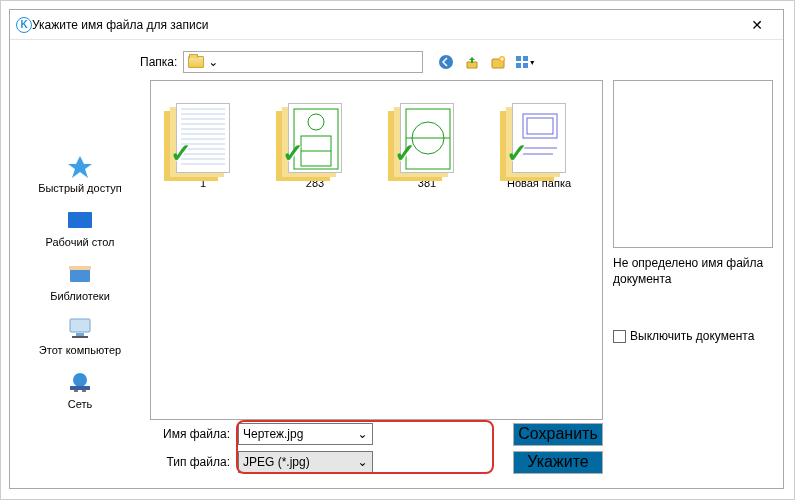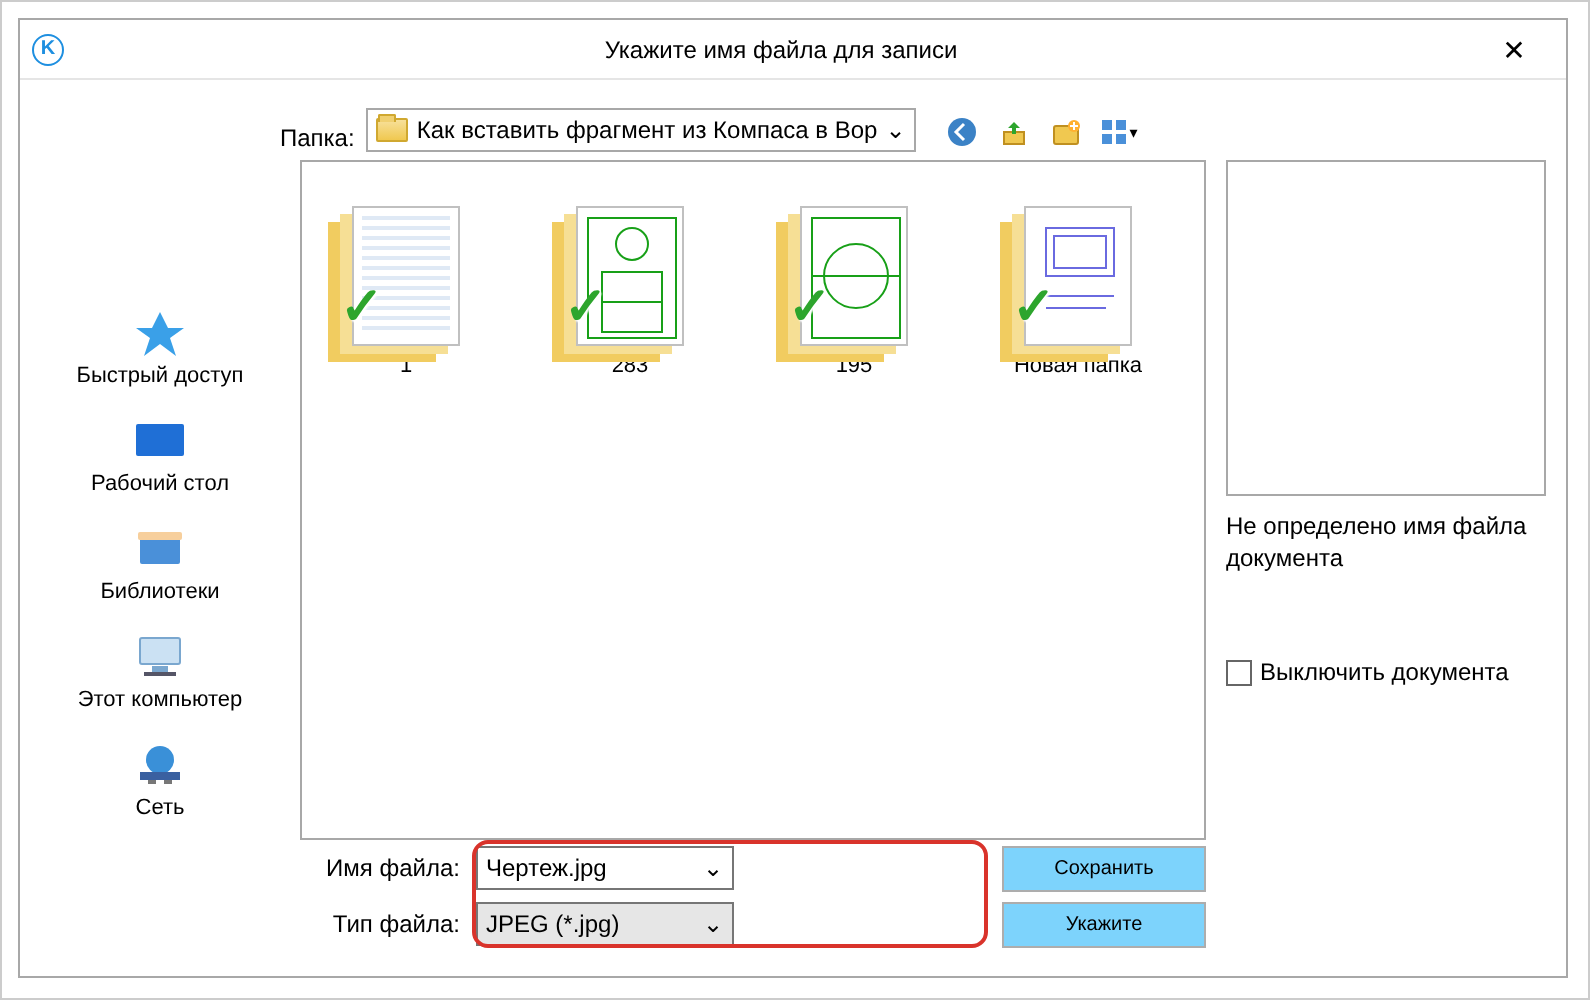--- a/index.html
+++ b/index.html
@@ -27,22 +27,21 @@
   .titlebar {
     height: 30px;
     border-bottom: 1px solid #e5e5e5;
     display: flex;
     align-items: center;
     padding: 0 6px;
   }
   .titlebar .title {
     flex: 1;
     font-size: 12px;
-    padding-left: 12px;
-    text-align: center;
+    padding-left: 0;
   }
   .close-x {
     width: 40px;
     text-align: center;
     font-size: 14px;
   }
   .app-icon {
     width: 16px; height: 16px;
     border-radius: 50%;
     border: 1.5px solid #1e8fe0;
@@ -50,21 +49,21 @@
     color:#1e8fe0; font-weight:bold; font-size:10px;
   }
   .content {
     flex: 1;
     display: flex;
     flex-direction: column;
     padding: 8px 10px 12px 10px;
   }
   .toprow {
     display: flex;
-    align-items: flex-end;
+    align-items: center;
     gap: 6px;
     height: 28px;
     margin-bottom: 4px;
   }
   .toprow .label { padding-left: 120px; }
   .folder-select {
     flex: 0 0 240px;
     border: 1px solid #a8a8a8;
     height: 22px;
     display: flex;
@@ -143,25 +142,25 @@
   .row .combo {
     flex: 1;
     border: 1px solid #767676;
     height: 22px;
     display:flex; align-items:center; padding:0 4px;
     background:#fff;
   }
   .row .combo.type { background:#e6e6e6; }
   .row .combo .ctext { flex:1; }
   .btn {
-    width: 102px; height: 23px;
-    background: #7dd3fc;
+    width: 90px; height: 23px;
+    background: #0369a1;
     border: 1px solid #adadad;
     display:flex; align-items:center; justify-content:center;
-    font-size:10px;
+    font-size:16px;
   }
   .highlight-box {
     position:absolute;
     border: 2px solid #d9332b;
     border-radius: 8px;
     top: 0px;
     left: 86px;
     width: 258px;
     height: 54px;
     pointer-events:none;
@@ -212,21 +211,20 @@
     <div class="title">Укажите имя файла для записи</div>
     <div class="close-x">✕</div>
   </div>
 
   <div class="content">
 
     <div class="toprow">
       <div class="label">Папка:</div>
       <div class="folder-select">
         <div class="folder-mini"></div>
-        <div class="sel-text">Как вставить фрагмент из Компаса в Вор</div>
         <div>⌄</div>
       </div>
       <div class="toolbar">
         <div class="tbtn">
           <svg width="16" height="16">
                 <circle cx="8" cy="8" r="7" fill="#3b82c6"></circle>
                 <path d="M9 4 L5 8 L9 12" stroke="#fff" stroke-width="1.5" fill="none"></path>
               </svg>
         </div>
         <div class="tbtn">
@@ -337,21 +335,21 @@
             <div class="thumb">
               <div class="doc-thumb">
                     <div class="doc-content"><svg width="46" height="62">
                         <rect x="1" y="1" width="44" height="60" fill="none" stroke="#18a018"></rect>
                         <circle cx="23" cy="30" r="16" fill="none" stroke="#18a018"></circle>
                         <line x1="1" y1="30" x2="45" y2="30" stroke="#18a018"></line>
                       </svg></div>
                   </div>
               <div class="check">✓</div>
             </div>
-            <div class="name">195</div>
+            <div class="name">381</div>
           </div>
 
           <div class="filetile">
             <div class="thumb">
               <div class="doc-thumb">
                     <div class="doc-content"><svg width="46" height="62">
                         <rect x="6" y="6" width="34" height="24" fill="none" stroke="#6a6ae0"></rect>
                         <rect x="10" y="10" width="26" height="16" fill="none" stroke="#6a6ae0"></rect>
                         <line x1="6" y1="40" x2="40" y2="40" stroke="#6a6ae0"></line>
                         <line x1="6" y1="46" x2="36" y2="46" stroke="#6a6ae0"></line>

